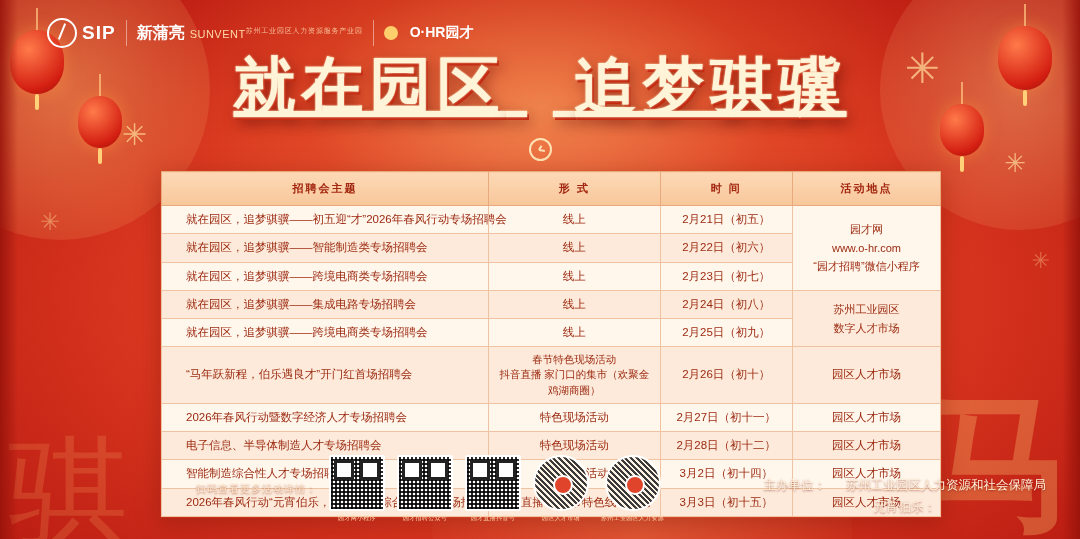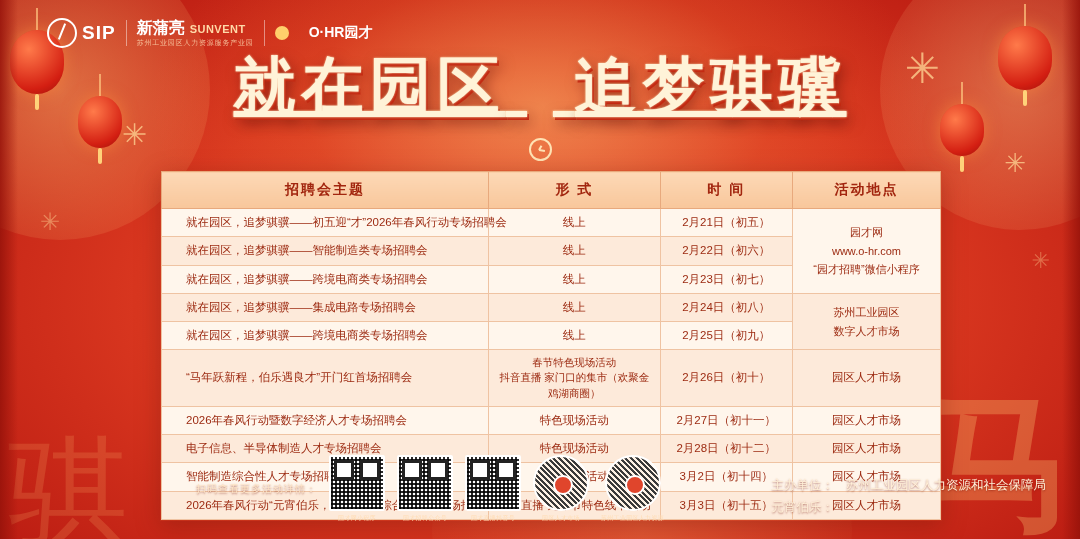--- a/index.html
+++ b/index.html
@@ -145,29 +145,29 @@
     font-weight: bold;
     letter-spacing: 1px;
     color: #fff;
   }
   .logo-divider {
     width: 1px; height: 26px;
     background: rgba(255,255,255,.45);
   }
   .logo-sunvent {
     display: flex;
-    flex-direction: column;
+    flex-direction: row;
     line-height: 1.05;
   }
   .sv-row { display: flex; align-items: baseline; gap: 5px; }
   .sv-cn { font-size: 16px; font-weight: bold; color: #fff; }
-  .sv-en { font-size: 11px; color: #ffd9a8; letter-spacing: .5px; font-weight: bold; }
+  .sv-en { font-size: 11px; color: #ffd9a8; letter-spacing: .5px; }
   .sv-sub { font-size: 7px; color: rgba(255,220,180,.8); letter-spacing: .8px; margin-top: 2px; }
   .logo-ohr {
-    display: flex; align-items: center; gap: 20px;
+    display: flex; align-items: center; gap: 12px;
   }
   .ohr-dot {
     width: 14px; height: 14px; border-radius: 50%;
     background: #ffcf6b;
   }
   .ohr-text { font-size: 14px; font-weight: bold; color: #fff; }
 
   
   .main-title {
     position: absolute;
@@ -237,21 +237,21 @@
     background: #fff1e2;
   }
   col.c1 { width: 42%; }
   col.c2 { width: 22%; }
   col.c3 { width: 17%; }
   col.c4 { width: 19%; }
 
   thead th {
     background: linear-gradient(180deg, #fdd9b6 0%, #f8c79b 100%);
     color: #a2260f;
-    font-size: 14px;
+    font-size: 11px;
     font-weight: bold;
     letter-spacing: 2px;
     padding: 9px 4px;
     border: 1px solid #e8a97d;
     text-align: center;
   }
   tbody td {
     border: 1px solid #efc3a2;
     padding: 5px 6px;
     font-size: 11.5px;
@@ -354,21 +354,21 @@
   .org-block {
     position: absolute;
     right: 34px;
     bottom: 14px;
     text-align: left;
     color: #fff0d8;
     font-size: 12.5px;
     line-height: 1.75;
     text-shadow: 0 1px 2px rgba(120,20,10,.6);
   }
-  .org-row { display: flex; gap: 12px; }
+  .org-row { display: flex; gap: 20px; justify-content: center; }
   .org-key { flex: none; }
 
   
   .edge {
     position: absolute;
     top: 0; bottom: 0;
     width: 18px;
     background: linear-gradient(90deg, rgba(150,18,10,.85), rgba(150,18,10,0));
     z-index: 3;
     pointer-events: none;

